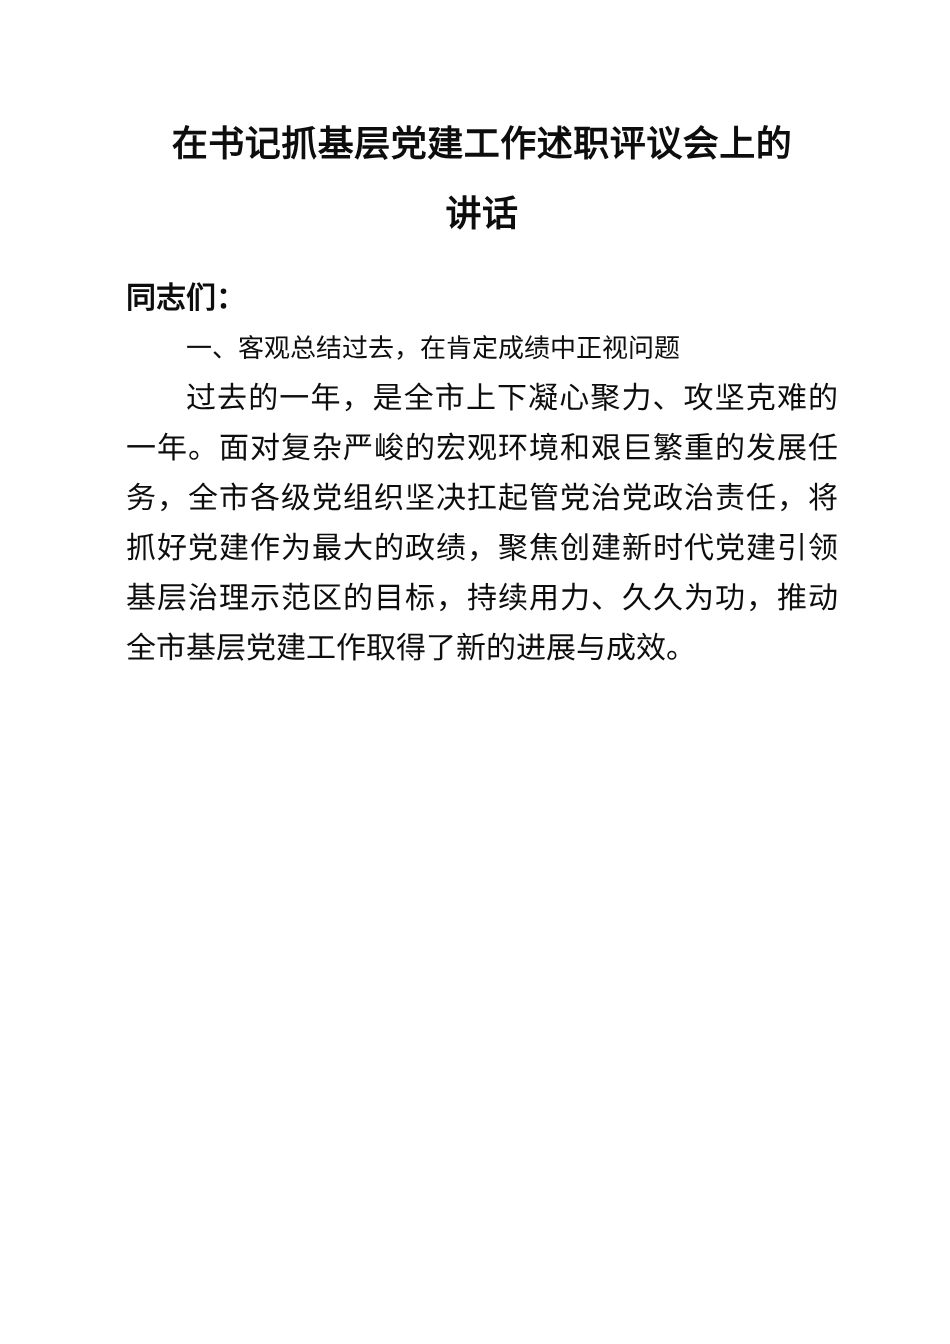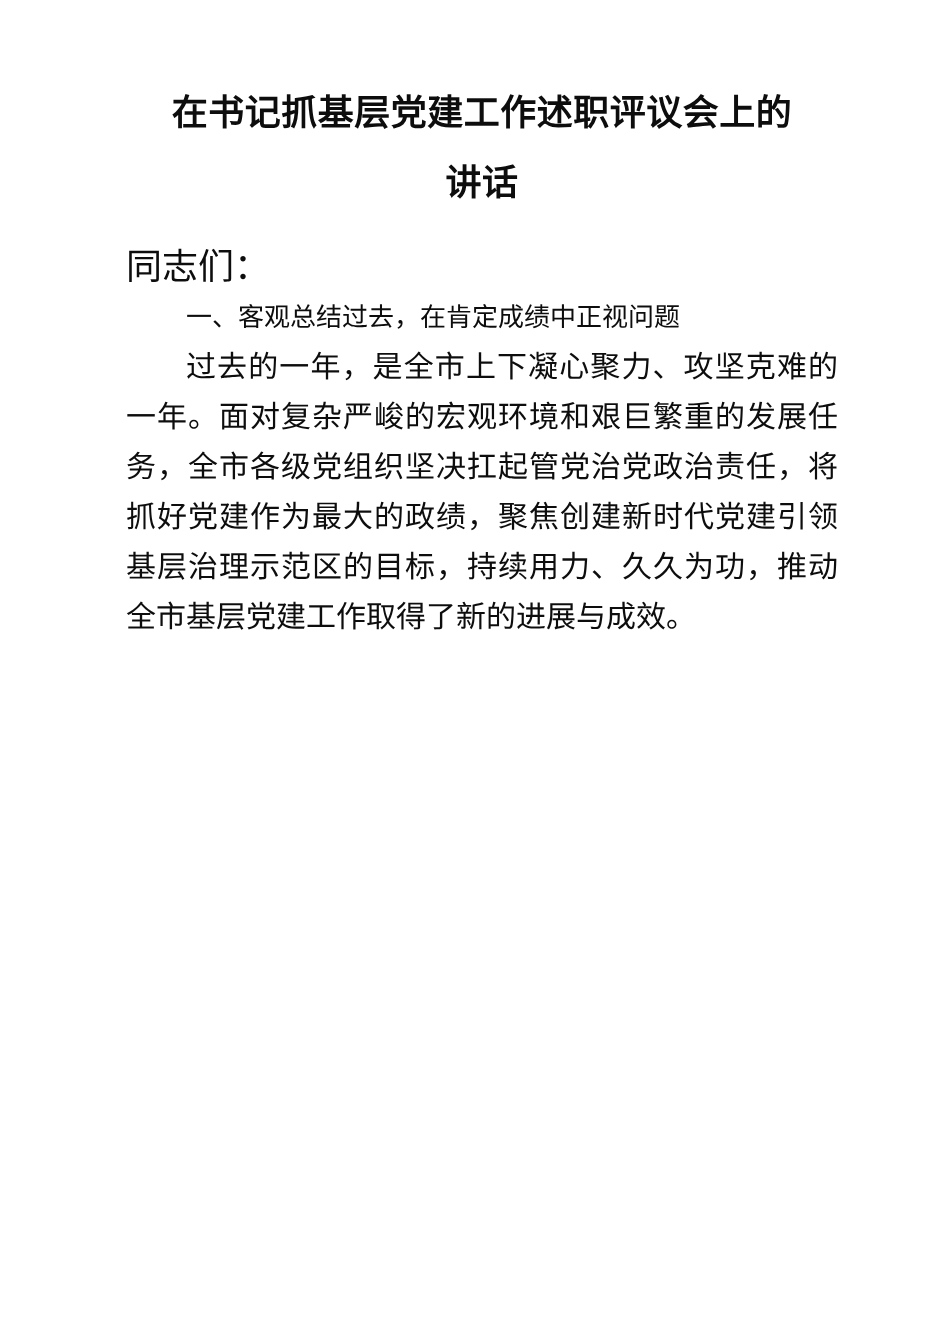--- a/index.html
+++ b/index.html
@@ -25,38 +25,39 @@
   .doc-body {
     position: absolute;
     left: 126px;
     top: 0;
     width: 712px;
   }
 
   
   .doc-title {
     margin: 0;
-    padding-top: 78px;
+    padding-top: 109px;
     text-align: center;
     font-size: 36px;
     line-height: 70px;
     font-weight: 700;
     letter-spacing: 0.5px;
     word-break: break-all;
   }
 
   
   .salutation {
     margin: 0;
     padding-top: 24px;
-    font-size: 36px;
+    font-size: 30px;
     line-height: 50px;
     text-align: justify;
     text-justify: inter-ideograph;
     word-break: break-all;
+    font-weight: bold;
   }
 
   .para {
     margin: 0;
     font-size: 30px;
     line-height: 50px;
     text-indent: 60px;
     text-align: justify;
     text-justify: inter-ideograph;
     word-break: break-all;

